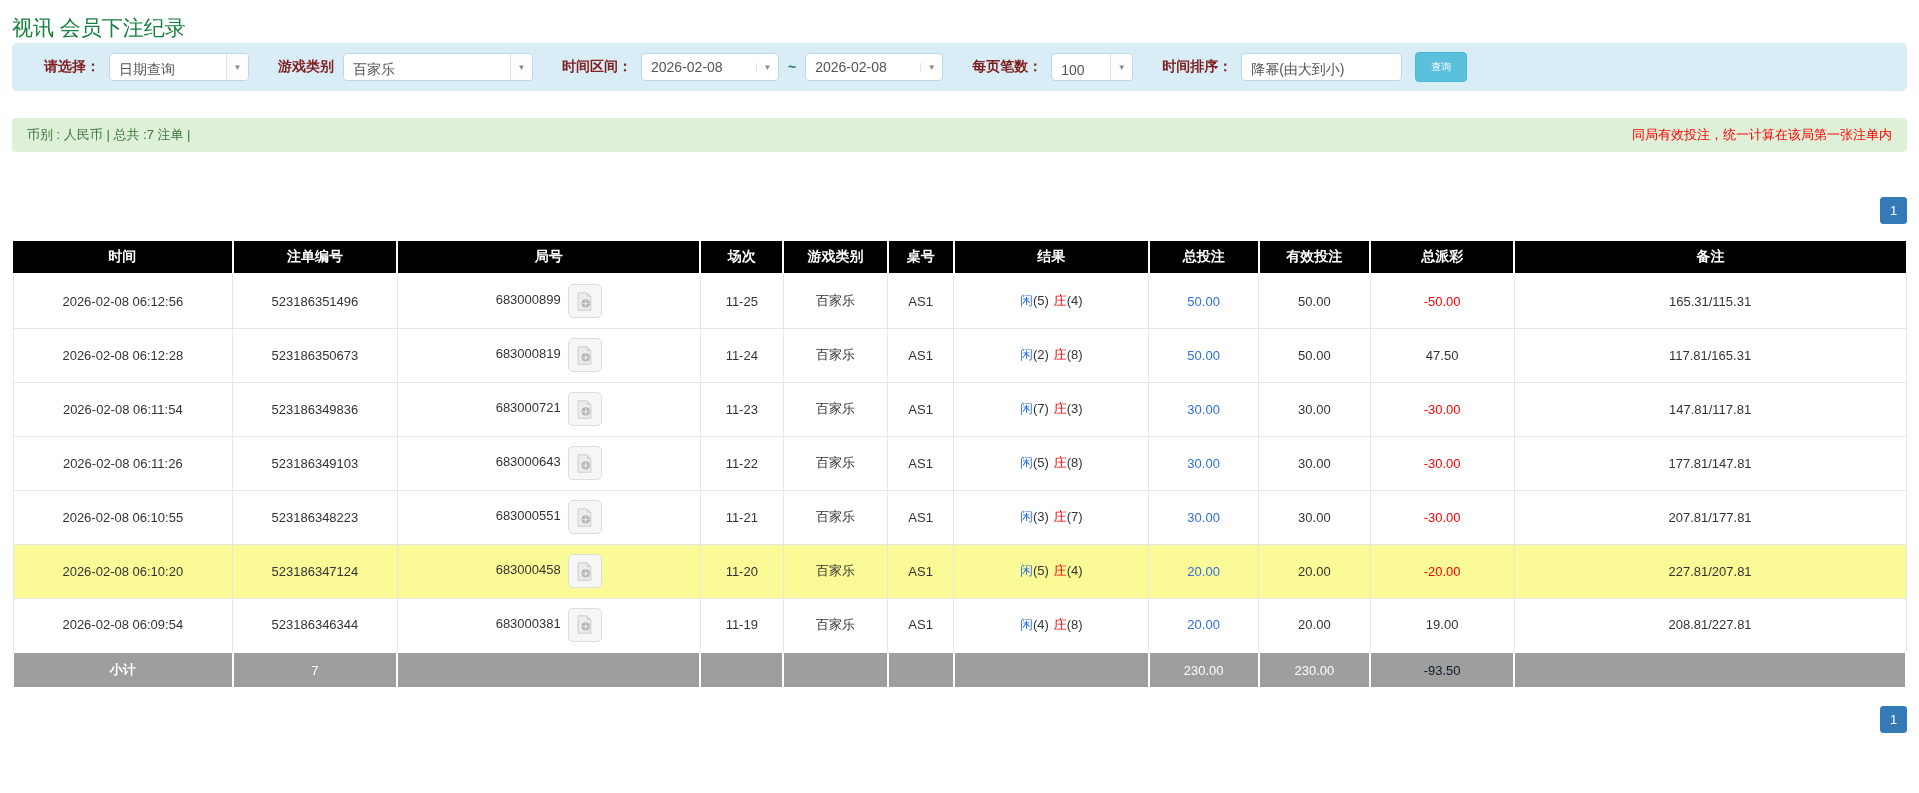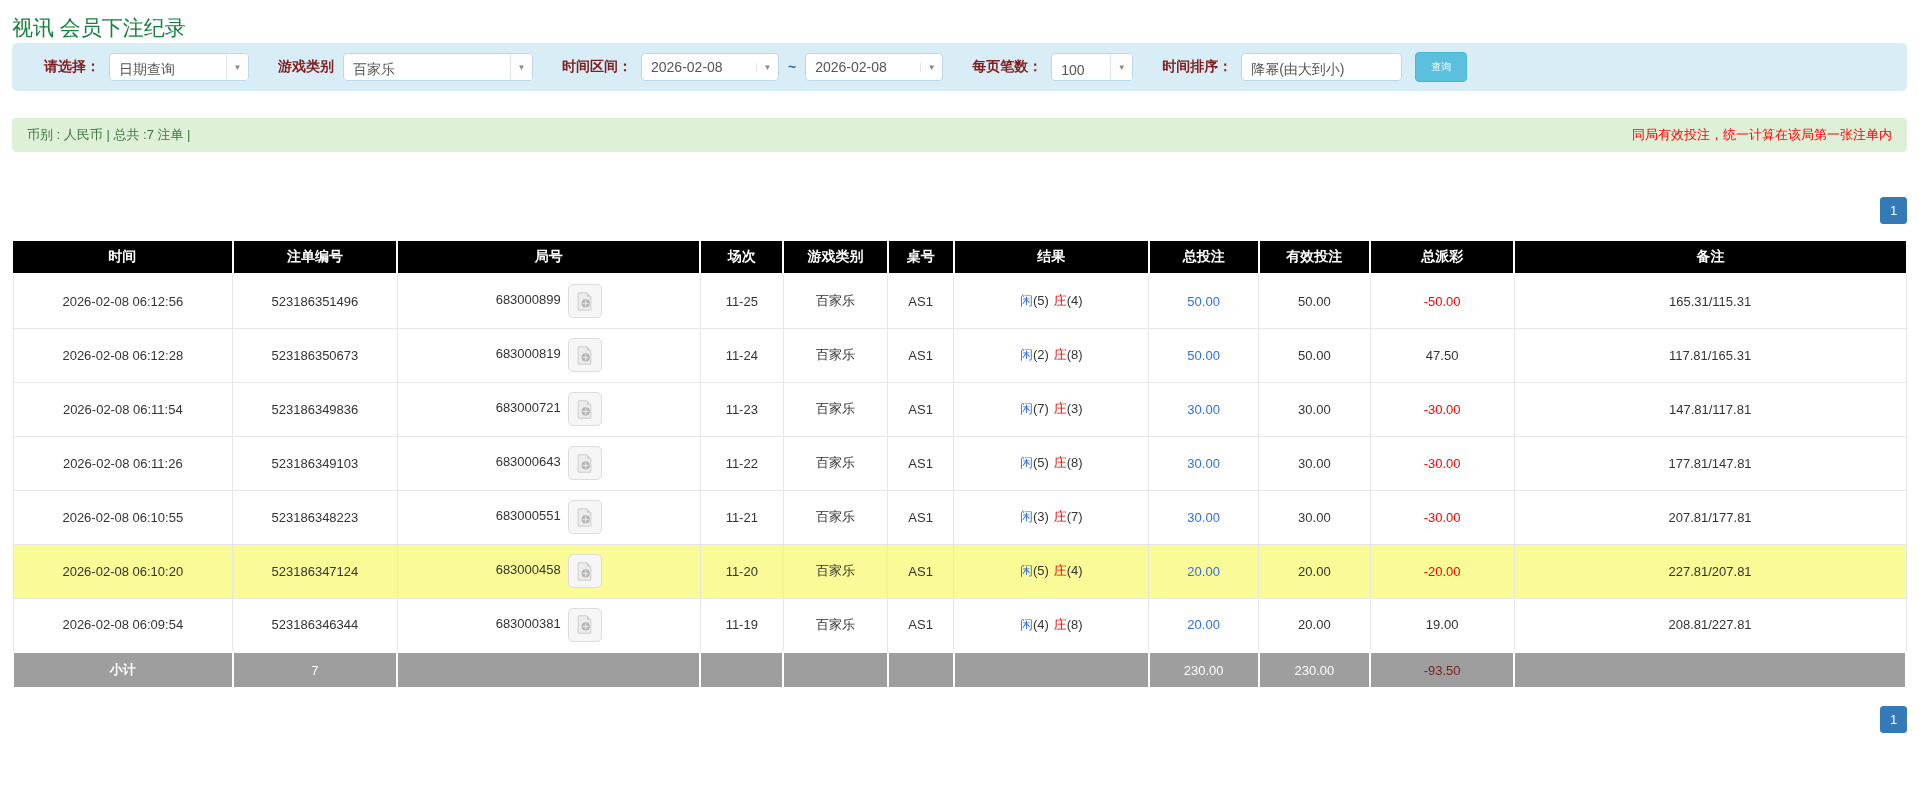--- a/index.html
+++ b/index.html
@@ -48,21 +48,21 @@
   tr.hl td { background: #fafa96; }
   td.bet-link { color: #2f6fe4; cursor: pointer; }
   .res-p { color: #2f6fe4; } .res-b { color: #e60000; } .res-n { color: #333; }
   .res-gap { display: inline-block; width: 5px; }
   .neg { color: #ff0000; }
   .vbtn { margin-left: 7px; width: 34px; height: 34px; background: #f6f6f6; border: 1px solid #ddd;
     border-radius: 5px; vertical-align: middle; cursor: pointer;
     display: inline-flex; align-items: center; justify-content: center; }
   tr.sum td { background: #9e9e9e; color: #fff; height: 36px; border: 2px solid #fff; font-size: 13px; }
   tr.sum td.lbl { font-weight: 700; }
-  tr.sum td.neg { color: #7f1d1d; }
+  tr.sum td.neg { color: #0f172a; }
 </style>
 </head>
 <body>
 
 <div class="container">
 
   <div class="page-title">视讯 会员下注纪录</div>
 
   <div class="filter-bar">
     <span class="flabel">请选择：</span>

